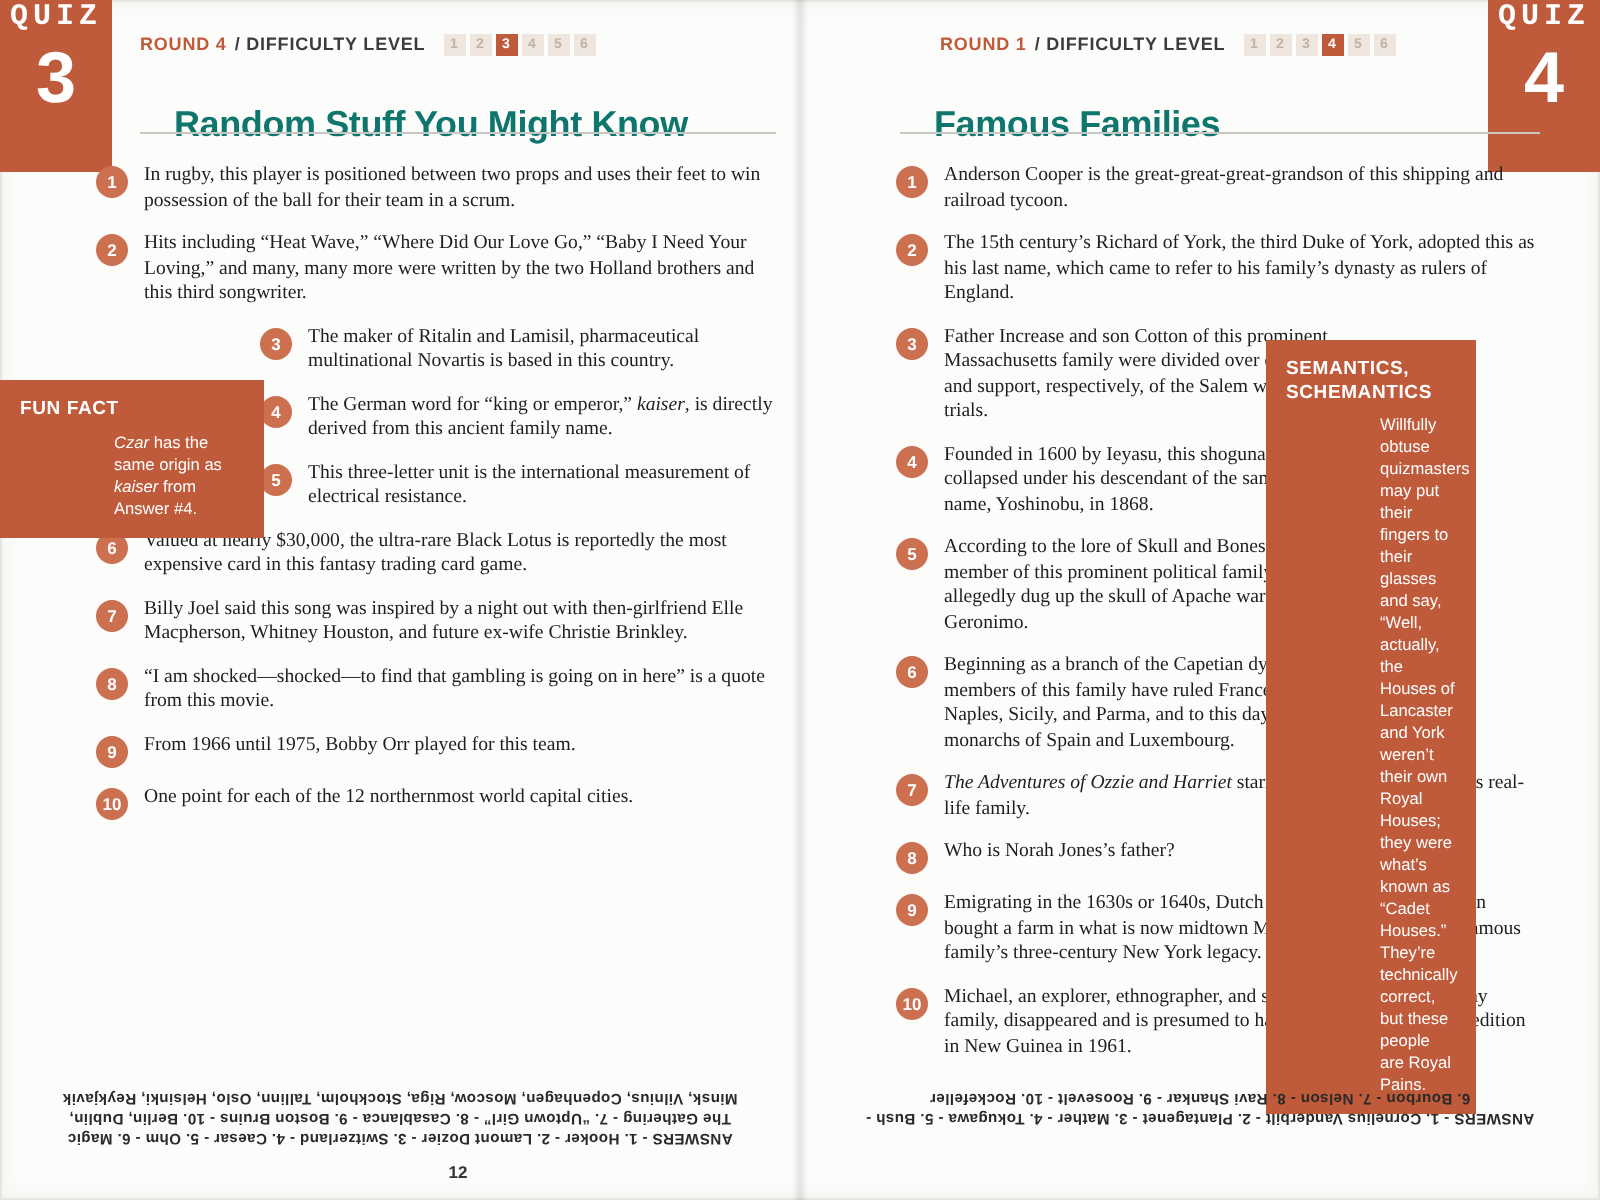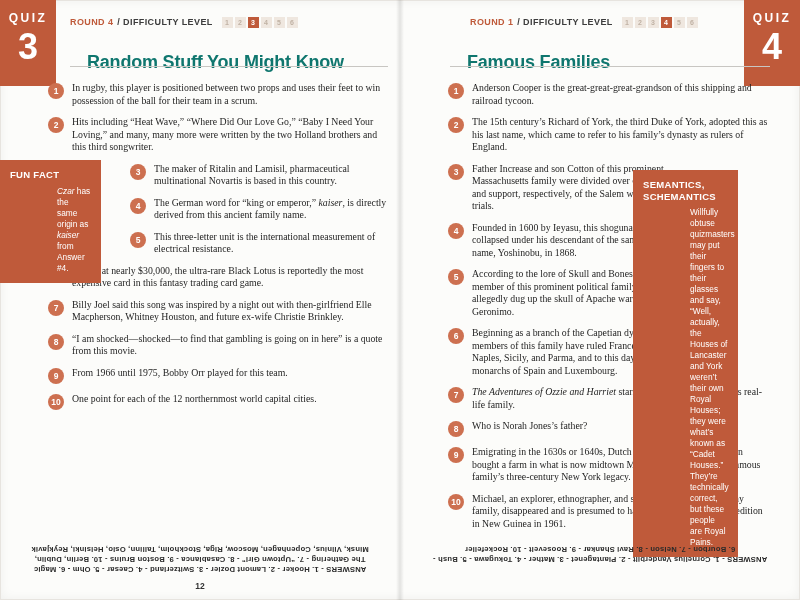--- a/index.html
+++ b/index.html
@@ -12,21 +12,21 @@
   .page{position:absolute;top:0;width:400px;height:600px;}
   .page.left{left:0;}
   .page.right{left:400px;}
   .gutter{position:absolute;left:396px;top:0;width:8px;height:600px;
     background:linear-gradient(90deg,rgba(0,0,0,0) 0%,rgba(0,0,0,.10) 50%,rgba(0,0,0,0) 100%);}
 
   
   .badge{position:absolute;top:0;width:56px;height:86px;background:var(--accent);color:#fff;text-align:center;}
   .badge-l{left:0;}
   .badge-r{right:0;}
-  .badge .blabel{font-size:12px;font-weight:bold;letter-spacing:2.5px;margin-top:11px;}
+  .badge .blabel{font-size:15px;font-weight:bold;letter-spacing:2.5px;margin-top:0;font-family:Liberation Mono, monospace;}
   .badge .bnum{font-size:36px;font-weight:bold;margin-top:4px;line-height:1;}
 
   
   .hdr{position:absolute;top:17px;display:flex;align-items:flex-start;font-size:9px;font-weight:bold;letter-spacing:.4px;}
   .page.left  .hdr{left:70px;}
   .page.right .hdr{left:50px;margin-left:20px;}
   .round{color:var(--accent);margin-right:4px;}
   .dlabel{color:#3c3c3c;}
   .dboxes{display:flex;gap:2px;margin-left:9px;}
   .dbox{width:11px;height:11px;background:#efe7df;color:#c0b2a4;font-size:7px;font-weight:bold;
@@ -47,30 +47,30 @@
   .q{display:flex;gap:8px;margin-bottom:9px;}
   .qnum{flex:0 0 16px;height:16px;border-radius:50%;background:var(--accent-light);color:#fff;
         font-size:8.5px;font-weight:bold;display:flex;align-items:center;justify-content:center;margin-top:1px;}
   .qtext{font-family:"Liberation Serif",serif;font-size:9.8px;line-height:12.5px;color:#1e1e1e;}
   
   .q-l .q:nth-child(3),.q-l .q:nth-child(4),.q-l .q:nth-child(5){margin-left:82px;}
   .q-r .q:nth-child(n+3):nth-child(-n+6){margin-right:104px;}
 
   
   .sidebox{position:absolute;background:var(--accent);color:#fff;padding:9px 10px;box-sizing:border-box;}
-  .funfact{left:0;top:160px;width:101px;}
+  .funfact{left:0;top:190px;width:132px;}
   .semantics{left:233px;top:170px;width:105px;}
   .sb-title{font-weight:bold;font-size:9.5px;line-height:11.5px;letter-spacing:.3px;margin-bottom:5px;}
   .sb-text{font-size:8.3px;line-height:11px;margin-left:47px;}
 
   
   .answers{position:absolute;top:544px;left:30px;width:340px;transform:rotate(180deg);
            font-size:7.6px;line-height:10px;font-weight:bold;text-align:center;color:#2a2a2a;letter-spacing:.2px;}
   .pagenum{position:absolute;top:581px;left:0;width:400px;text-align:center;
-           font-size:8.5px;font-weight:bold;color:#333;}
+           font-size:8.5px;font-weight:bold;color:#333;padding-left:29px;}
   i{font-style:italic;}
 </style>
 </head>
 <body>
 
 <div class="book">
 
   <div class="page left">
     <div class="badge badge-l">
       <div class="blabel">QUIZ</div>

